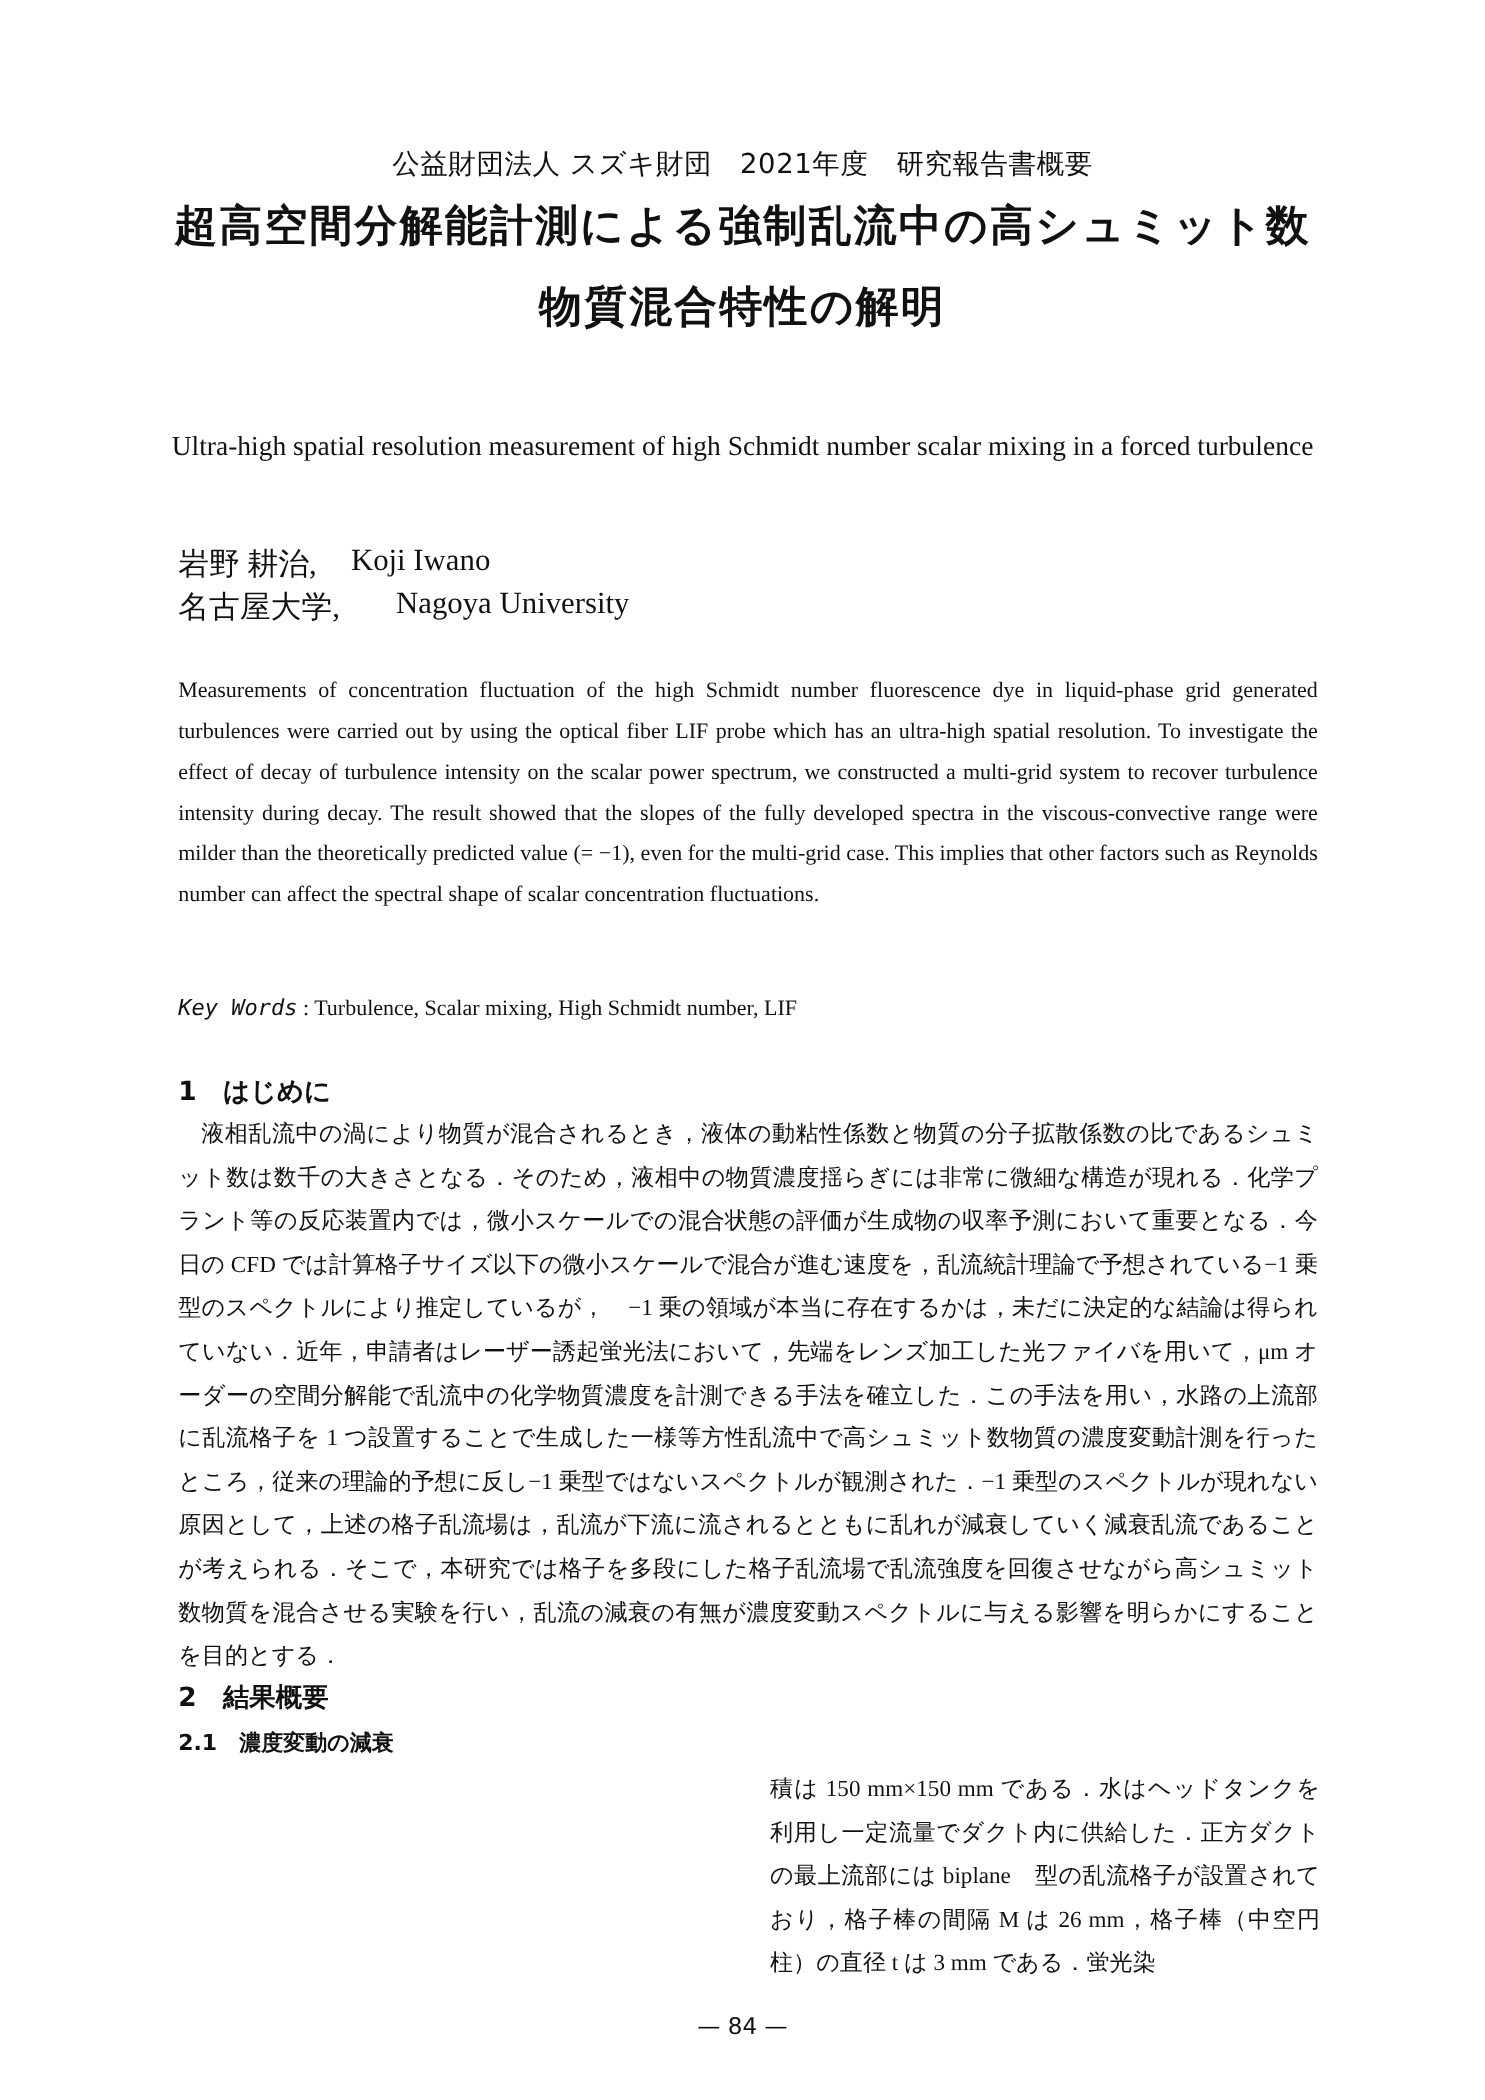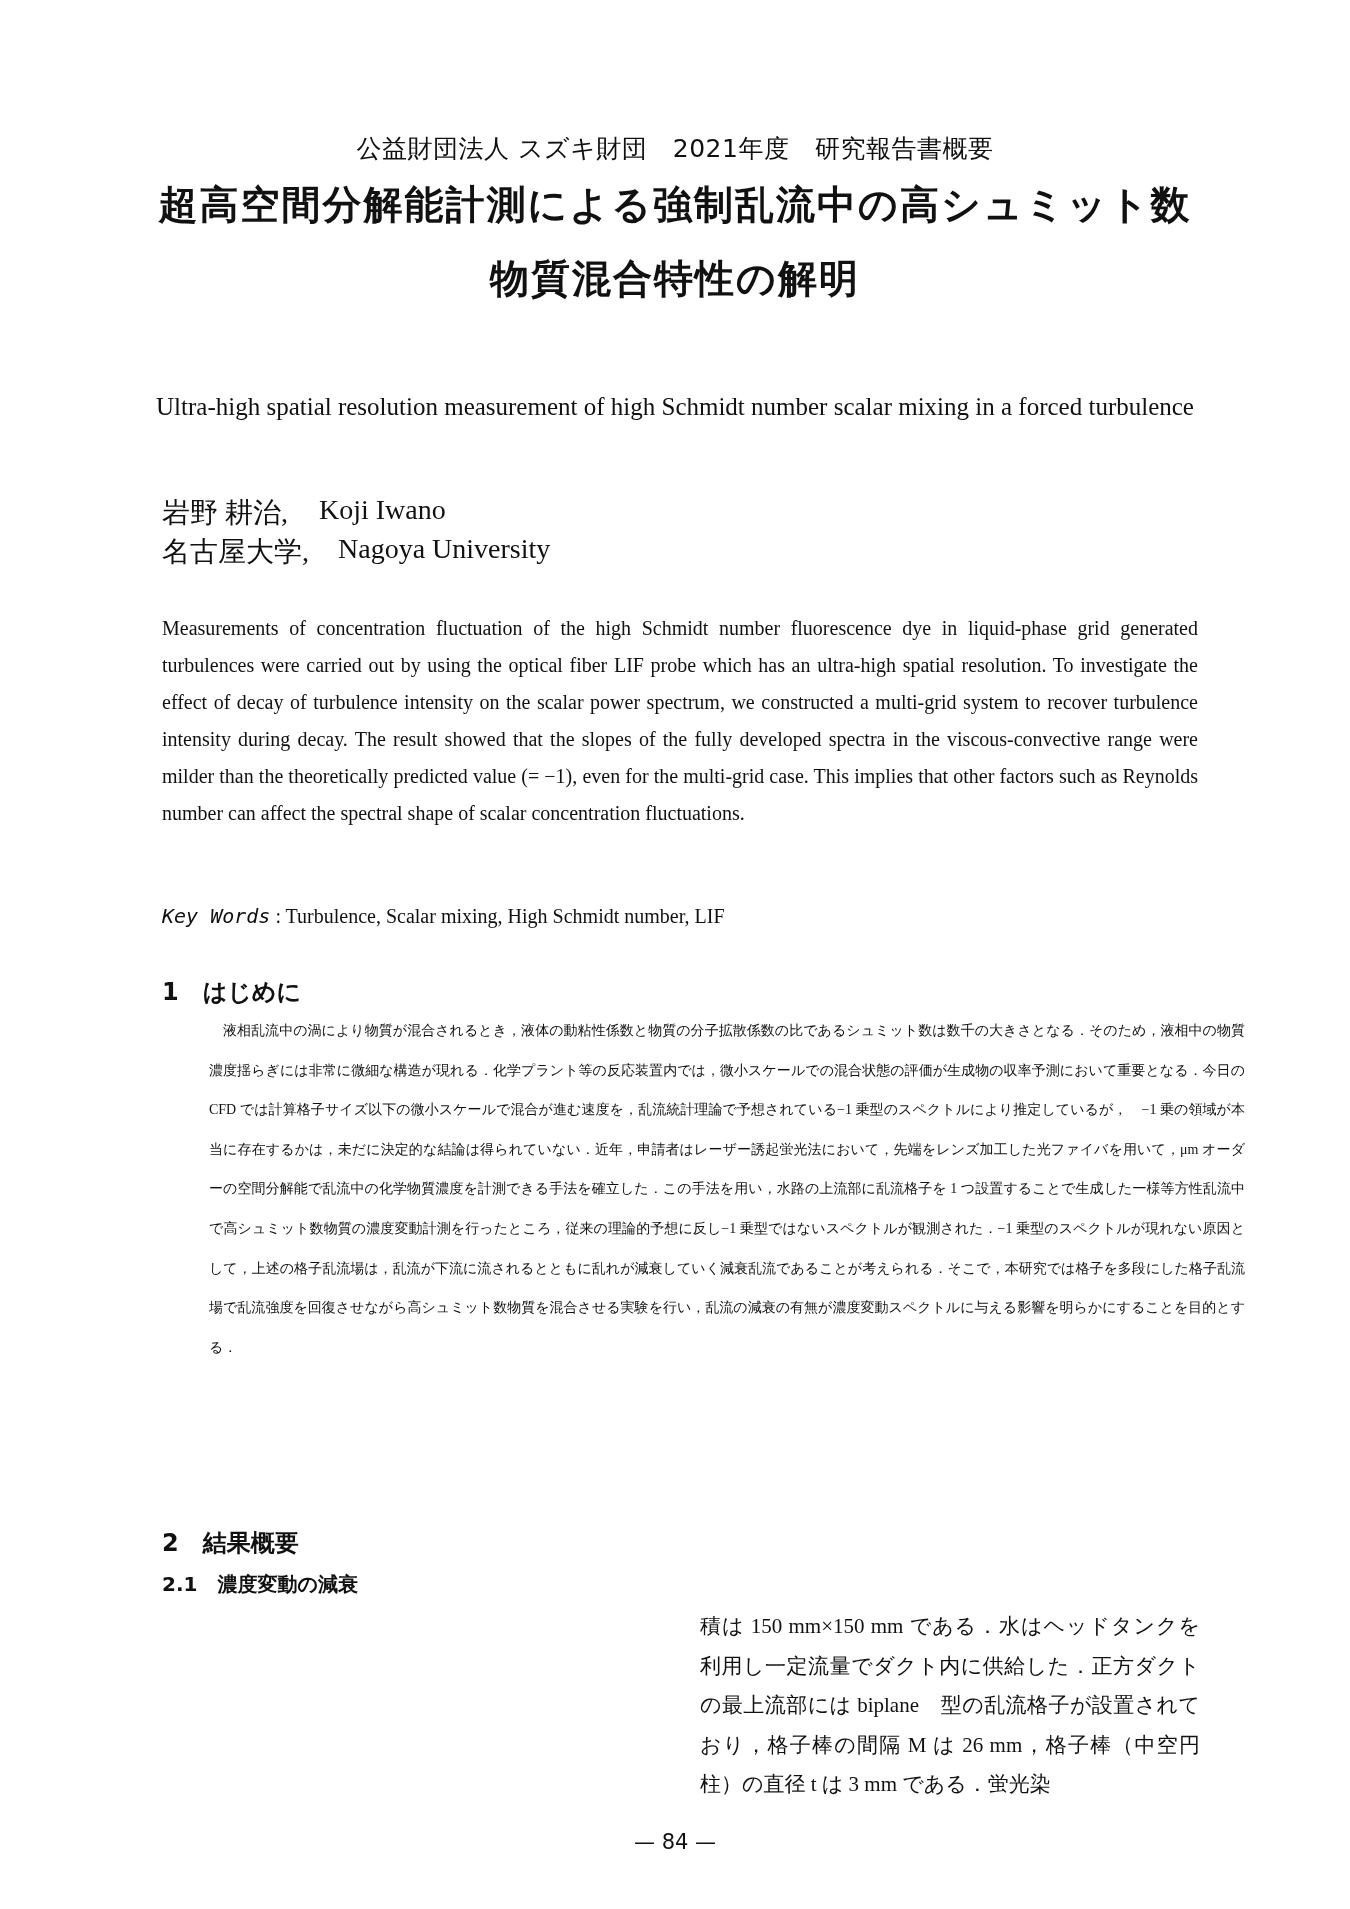--- a/index.html
+++ b/index.html
@@ -13,21 +13,21 @@
   .title1 { top: 178px; }
   .title2 { top: 252px; }
   .en-title { top: 388px; font-size: 25px; line-height: 37px; left: 150px; width: 1050px; }
   .author { position: absolute; left: 162px; font-size: 28px; }
   .author .en { position: absolute; white-space: nowrap; }
   .abstract { position: absolute; left: 162px; width: 1036px; top: 610px; font-size: 20px; line-height: 37px; text-align: justify; }
   .keywords { position: absolute; left: 162px; top: 904px; font-size: 20px; }
   .kw-label { font-family: "DejaVu Sans Mono", "Liberation Mono", monospace; font-style: italic; font-size: 20px; }
   .section-h { position: absolute; left: 162px; font-size: 24px; font-weight: bold; }
   .subsection-h { position: absolute; left: 162px; font-size: 20px; font-weight: bold; }
-  .jp-body { position: absolute; left: 162px; width: 1036px; font-size: 14px; line-height: 39.6px; margin-left: 47px; }
+  .jp-body { position: absolute; left: 162px; width: 1036px; font-size: 21px; line-height: 39.6px; }
   .jp-body p { margin: 0; text-indent: 1em; text-align: justify; }
   .col { position: absolute; top: 1607px; width: 500px; font-size: 21px; line-height: 39.6px; }
   .col-left { left: 162px; }
   .col-right { left: 700px; }
   .col p { margin: 0; text-align: justify; }
   .col-left p { text-indent: 1em; }
   .page-num { top: 1830px; font-size: 21px; }
 </style>
 </head>
 <body>
@@ -40,21 +40,21 @@
   <div class="center sans title-line title2">物質混合特性の解明</div>
 
   <div class="center serif en-title">Ultra-high spatial resolution measurement of high Schmidt number scalar mixing in a forced turbulence</div>
 
   <div class="author serif" style="top:494px;">
     <span>岩野  耕治,</span>
     <span class="en" style="left:157px;text-align:right;">Koji Iwano</span>
   </div>
   <div class="author serif" style="top:533px;">
     <span>名古屋大学,</span>
-    <span class="en" style="left:176px;">Nagoya University</span>
+    <span class="en" style="left:198px;">Nagoya University</span>
   </div>
 
   <div class="abstract serif">Measurements of concentration fluctuation of the high Schmidt number fluorescence dye in liquid-phase grid generated turbulences were carried out by using the optical fiber LIF probe which has an ultra-high spatial resolution. To investigate the effect of decay of turbulence intensity on the scalar power spectrum, we constructed a multi-grid system to recover turbulence intensity during decay. The result showed that the slopes of the fully developed spectra in the viscous-convective range were milder than the theoretically predicted value (= −1), even for the multi-grid case. This implies that other factors such as Reynolds number can affect the spectral shape of scalar concentration fluctuations.</div>
 
   <div class="keywords serif">
     <span class="kw-label">Key Words</span><span> : </span><span>Turbulence, Scalar mixing, High Schmidt number, LIF</span>
   </div>
 
   <div class="section-h sans" style="top:976px;">1　はじめに</div>
   <div class="jp-body serif" style="top:1011px;">

